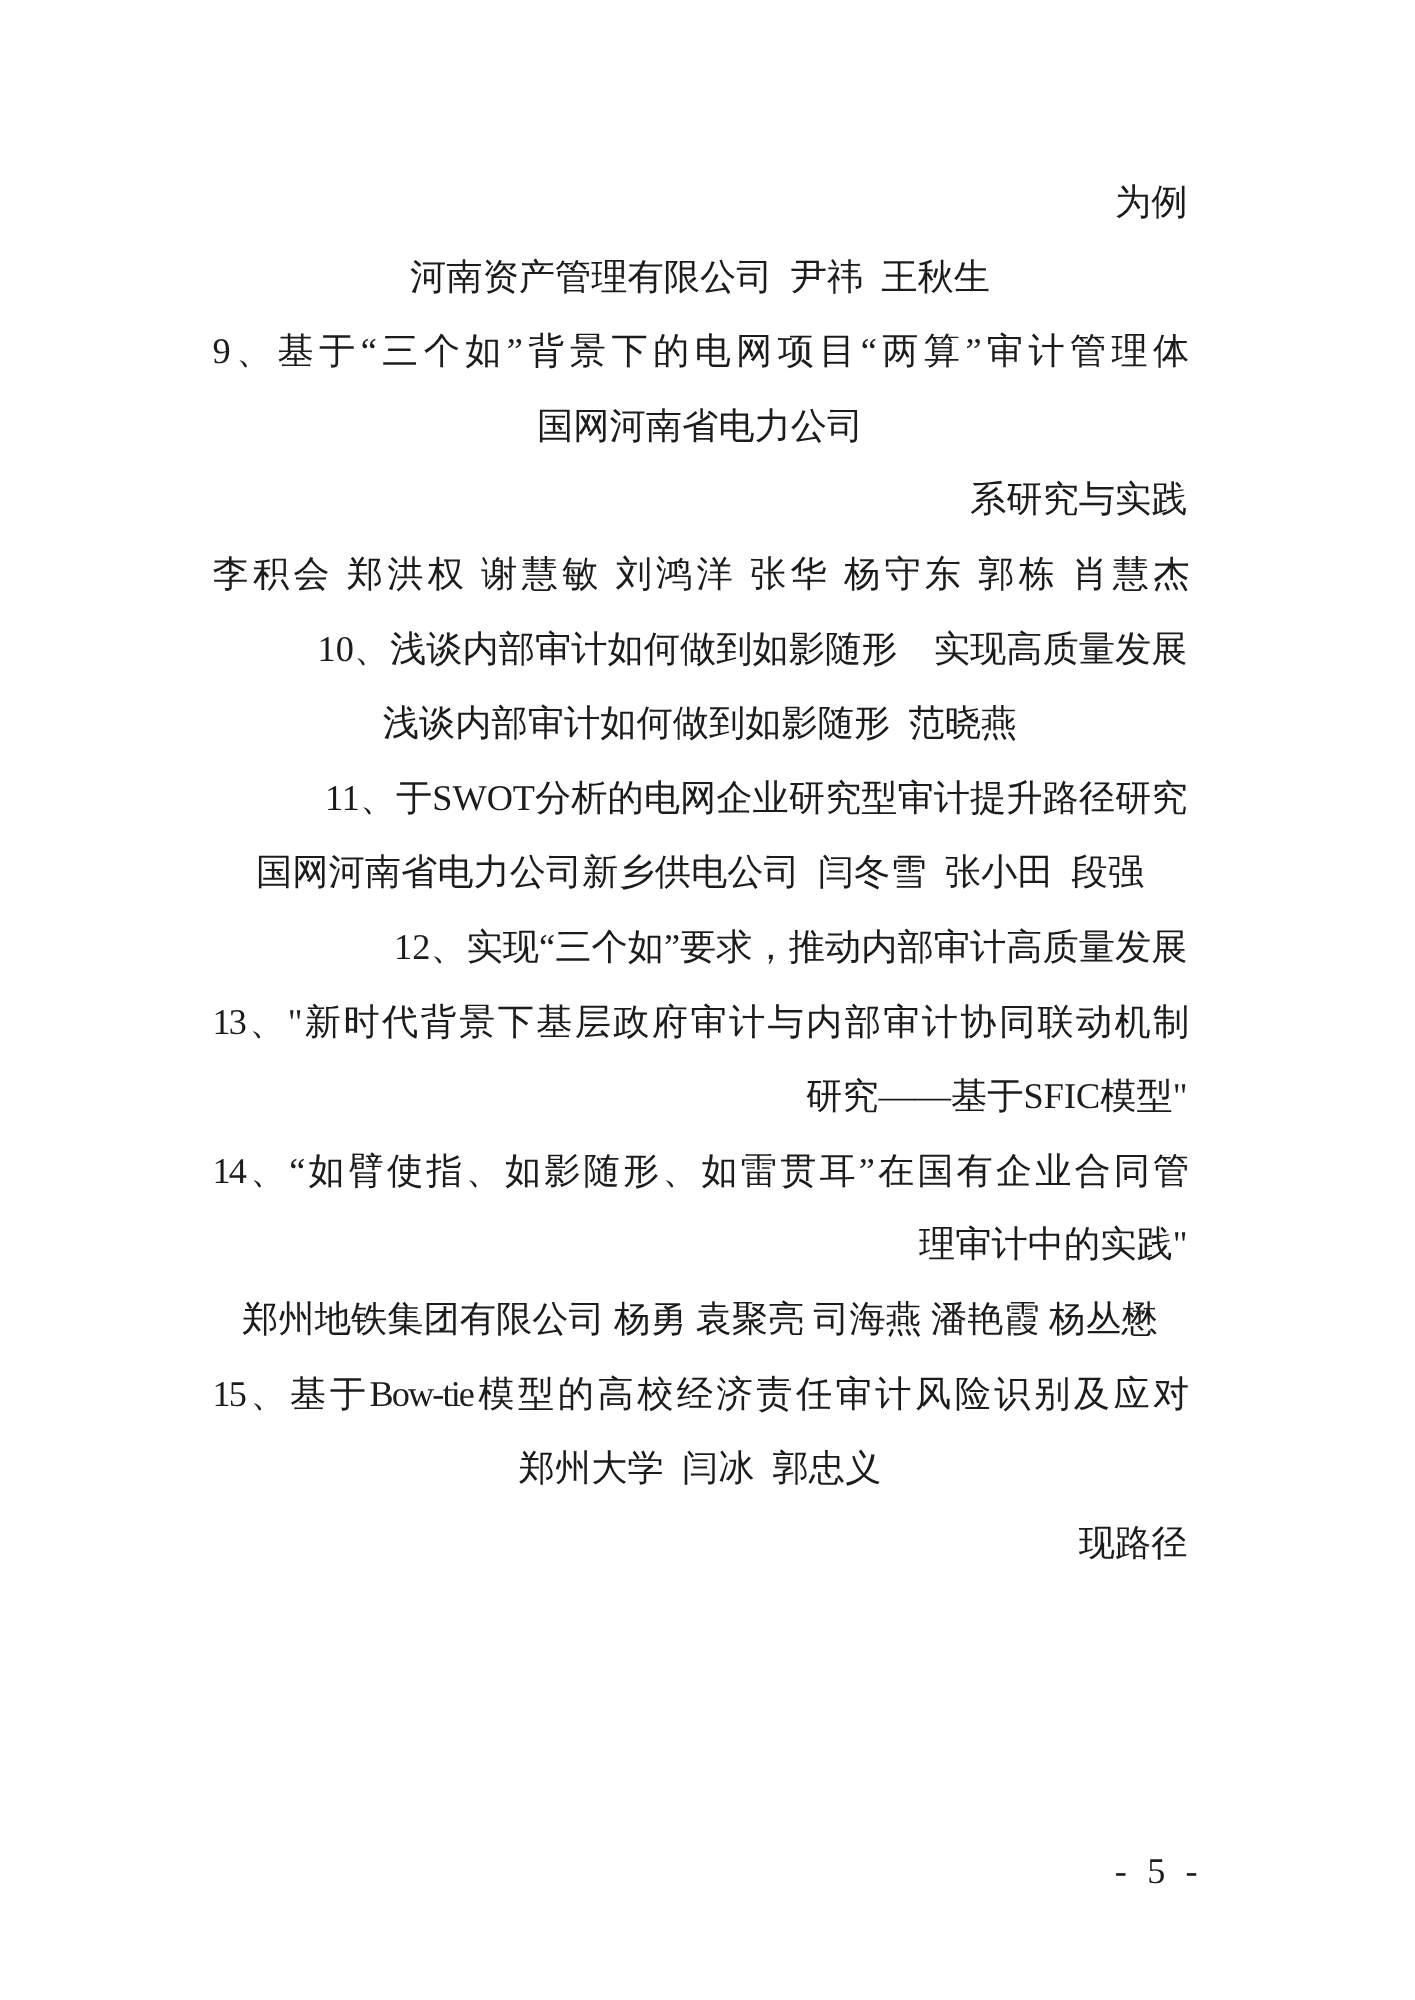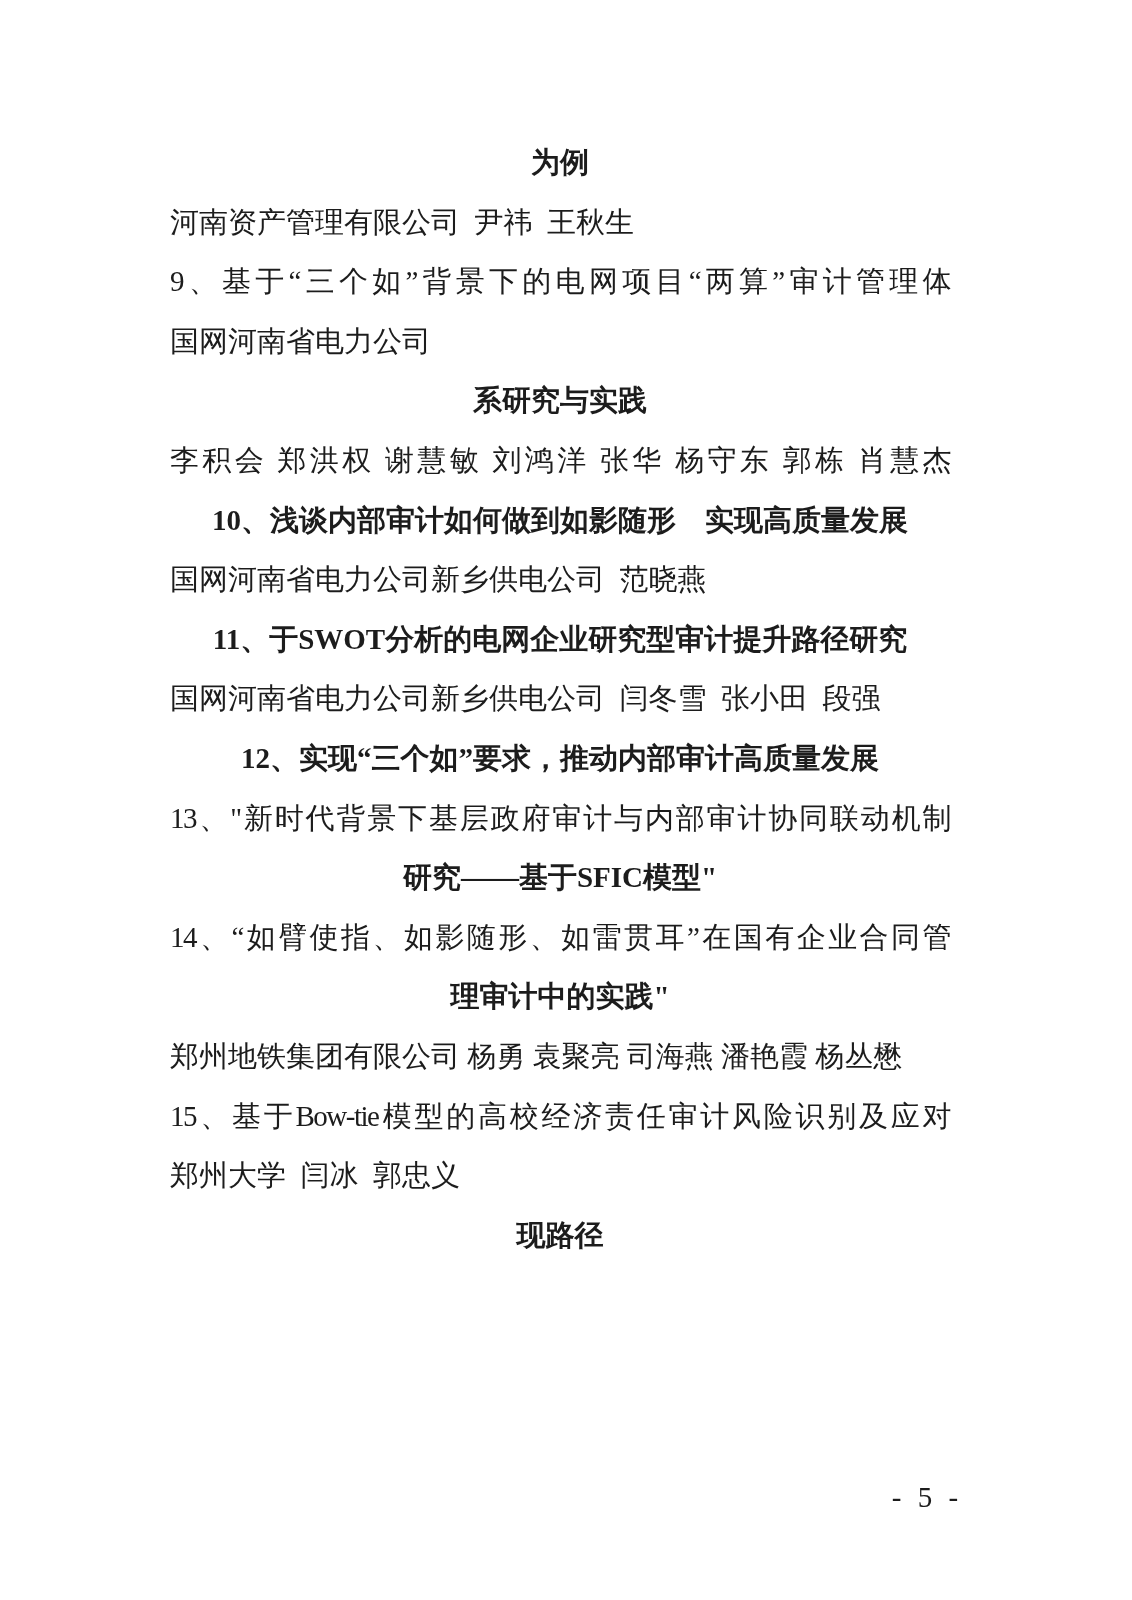--- a/index.html
+++ b/index.html
@@ -17,22 +17,22 @@
     left: 170px;
     top: 133px;
     width: 780px;
   }
   .line {
     font-size: 29px;
     line-height: 59.6px;
     height: 59.6px;
     white-space: nowrap;
   }
-  .left  { text-align: center; font-weight: bold; }
-  .right { text-align: left; }
+  .left  { text-align: right; }
+  .right { text-align: center; }
   .just  {
     white-space: normal;
     text-align: justify;
     text-align-last: justify;
     letter-spacing: -1.5px;
   }
   .pagenum {
     position: absolute;
     top: 1478px;
     left: 845px;
@@ -49,21 +49,21 @@
 
 <div class="page">
   <div class="doc">
     <div class="line left">为例</div>
     <div class="line right">河南资产管理有限公司 尹祎 王秋生</div>
     <div class="line just">9、基于“三个如”背景下的电网项目“两算”审计管理体</div>
     <div class="line right">国网河南省电力公司</div>
     <div class="line left">系研究与实践</div>
     <div class="line just">李积会 郑洪权 谢慧敏 刘鸿洋 张华 杨守东 郭栋 肖慧杰</div>
     <div class="line left">10、浅谈内部审计如何做到如影随形　实现高质量发展</div>
-    <div class="line right">国网河南省电力公司新乡供电公司 范晓燕</div>
+    <div class="line right">浅谈内部审计如何做到如影随形 范晓燕</div>
     <div class="line left">11、于SWOT分析的电网企业研究型审计提升路径研究</div>
     <div class="line right">国网河南省电力公司新乡供电公司 闫冬雪 张小田 段强</div>
     <div class="line left">12、实现“三个如”要求，推动内部审计高质量发展</div>
     <div class="line just">13、"新时代背景下基层政府审计与内部审计协同联动机制</div>
     <div class="line left">研究——基于SFIC模型"</div>
     <div class="line just">14、“如臂使指、如影随形、如雷贯耳”在国有企业合同管</div>
     <div class="line left">理审计中的实践"</div>
     <div class="line right">郑州地铁集团有限公司 杨勇 袁聚亮 司海燕 潘艳霞 杨丛懋</div>
     <div class="line just">15、基于Bow-tie模型的高校经济责任审计风险识别及应对</div>
     <div class="line right">郑州大学 闫冰 郭忠义</div>

